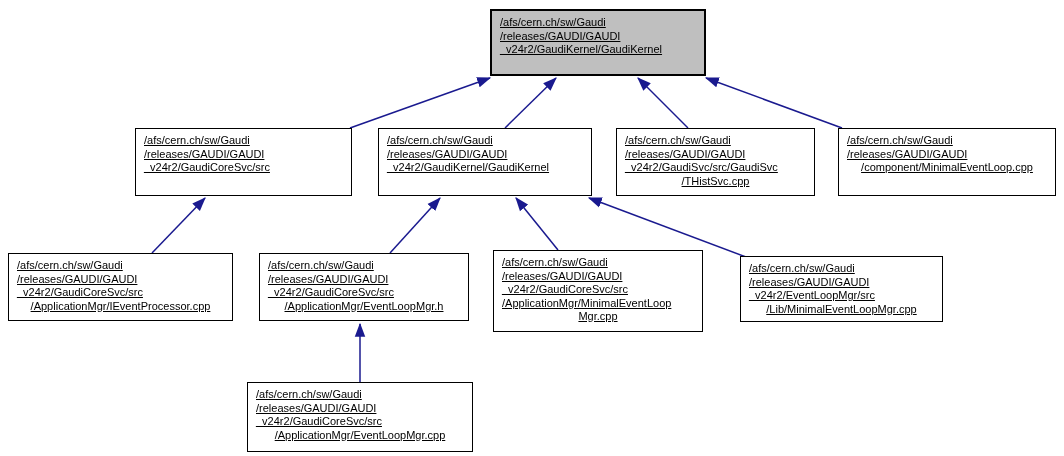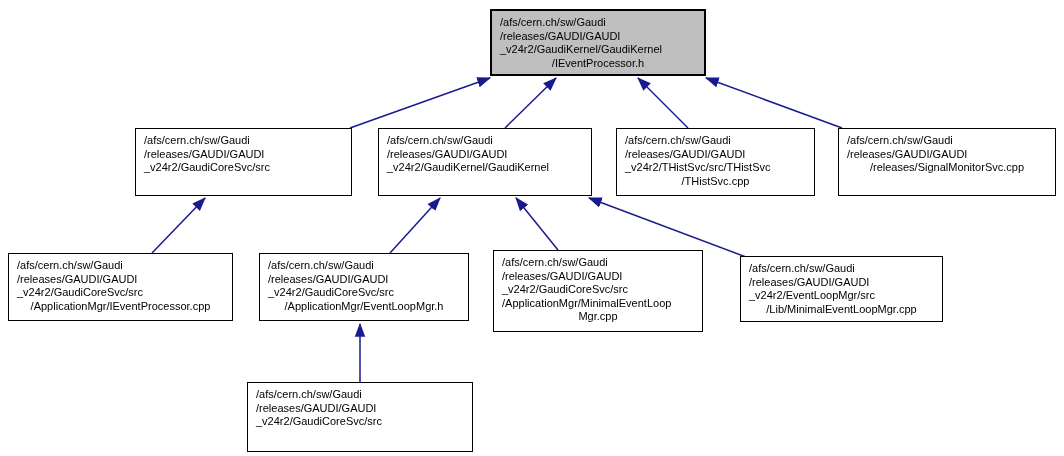--- a/index.html
+++ b/index.html
@@ -22,21 +22,21 @@
     box-sizing: border-box;
     background: #ffffff;
     border: 1.5px solid #000000;
     color: #000000;
     font-size: 11px;
     line-height: 13.5px;
     padding: 5px 8px 4px 8px;
     white-space: nowrap;
     cursor: pointer;
   }
-  .node .ln { display: block; text-align: left; }
+  .node .ln { display: block; text-align: left; text-decoration: underline; }
   .node .ln.last { text-align: center; }
   .node.current {
     background: #bfbfbf;
     border-width: 2px;
     cursor: default;
   }
   
   #n-root { left: 490px; top:   9px; width: 216px; height: 67px; }
   #n-a    { left: 135px; top: 128px; width: 217px; height: 68px; }
   #n-b    { left: 378px; top: 128px; width: 214px; height: 68px; }
@@ -68,46 +68,45 @@
     <line class="edge" x1="390" y1="253" x2="440" y2="198" stroke="#1a1a8f" marker-end="url(#arrow)"></line>
     <line class="edge" x1="558" y1="250" x2="516" y2="198" stroke="#1a1a8f" marker-end="url(#arrow)"></line>
     <line class="edge" x1="746" y1="257" x2="589" y2="198" stroke="#1a1a8f" marker-end="url(#arrow)"></line>
     <line class="edge" x1="360" y1="382" x2="360" y2="324" stroke="#1a1a8f" marker-end="url(#arrow)"></line>
   </svg>
 
   <div class="node current" id="n-root" style="border-color: rgb(0, 0, 0); color: rgb(0, 0, 0); background: rgb(191, 191, 191);">
     <span class="ln">/afs/cern.ch/sw/Gaudi</span>
     <span class="ln">/releases/GAUDI/GAUDI</span>
     <span class="ln">_v24r2/GaudiKernel/GaudiKernel</span>
-    <span class="ln last">/IEventProcessor.h</span>
   </div>
 
   <div class="node" id="n-a" style="border-color: rgb(0, 0, 0); color: rgb(0, 0, 0); background: rgb(255, 255, 255);">
     <span class="ln">/afs/cern.ch/sw/Gaudi</span>
     <span class="ln">/releases/GAUDI/GAUDI</span>
     <span class="ln">_v24r2/GaudiCoreSvc/src</span>
   </div>
 
   <div class="node" id="n-b" style="border-color: rgb(0, 0, 0); color: rgb(0, 0, 0); background: rgb(255, 255, 255);">
     <span class="ln">/afs/cern.ch/sw/Gaudi</span>
     <span class="ln">/releases/GAUDI/GAUDI</span>
     <span class="ln">_v24r2/GaudiKernel/GaudiKernel</span>
   </div>
 
   <div class="node" id="n-c" style="border-color: rgb(0, 0, 0); color: rgb(0, 0, 0); background: rgb(255, 255, 255);">
     <span class="ln">/afs/cern.ch/sw/Gaudi</span>
     <span class="ln">/releases/GAUDI/GAUDI</span>
-    <span class="ln">_v24r2/THistSvc/src/THistSvc</span>
+    <span class="ln">_v24r2/GaudiSvc/src/GaudiSvc</span>
     <span class="ln last">/THistSvc.cpp</span>
   </div>
 
   <div class="node" id="n-d" style="border-color: rgb(0, 0, 0); color: rgb(0, 0, 0); background: rgb(255, 255, 255);">
     <span class="ln">/afs/cern.ch/sw/Gaudi</span>
     <span class="ln">/releases/GAUDI/GAUDI</span>
-    <span class="ln last">/releases/SignalMonitorSvc.cpp</span>
+    <span class="ln last">/component/MinimalEventLoop.cpp</span>
   </div>
 
   <div class="node" id="n-e" style="border-color: rgb(0, 0, 0); color: rgb(0, 0, 0); background: rgb(255, 255, 255);">
     <span class="ln">/afs/cern.ch/sw/Gaudi</span>
     <span class="ln">/releases/GAUDI/GAUDI</span>
     <span class="ln">_v24r2/GaudiCoreSvc/src</span>
     <span class="ln last">/ApplicationMgr/IEventProcessor.cpp</span>
   </div>
 
   <div class="node" id="n-f" style="border-color: rgb(0, 0, 0); color: rgb(0, 0, 0); background: rgb(255, 255, 255);">
@@ -129,15 +128,16 @@
     <span class="ln">/afs/cern.ch/sw/Gaudi</span>
     <span class="ln">/releases/GAUDI/GAUDI</span>
     <span class="ln">_v24r2/EventLoopMgr/src</span>
     <span class="ln last">/Lib/MinimalEventLoopMgr.cpp</span>
   </div>
 
   <div class="node" id="n-i" style="border-color: rgb(0, 0, 0); color: rgb(0, 0, 0); background: rgb(255, 255, 255);">
     <span class="ln">/afs/cern.ch/sw/Gaudi</span>
     <span class="ln">/releases/GAUDI/GAUDI</span>
     <span class="ln">_v24r2/GaudiCoreSvc/src</span>
+    <span class="ln last">/ApplicationMgr/EventLoopMgr.cpp</span>
   </div>
 
 </div>
 
 </body></html>

